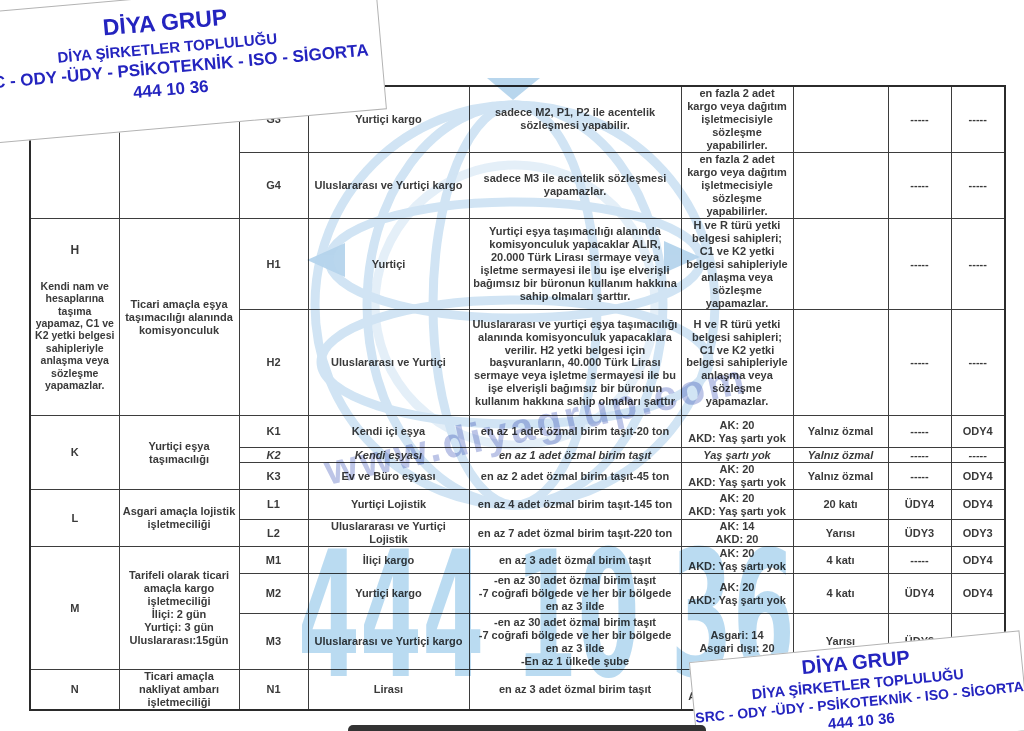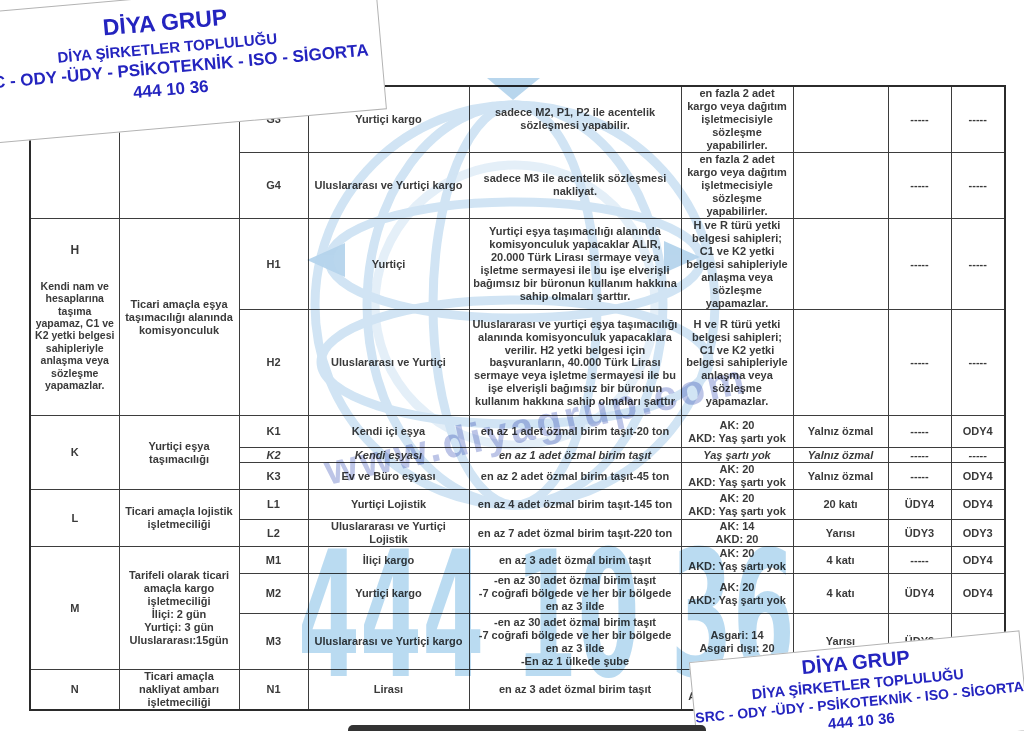--- a/index.html
+++ b/index.html
@@ -78,21 +78,21 @@
         <td class="type">Yurtiçi kargo</td>
         <td class="req">sadece M2, P1, P2 ile acentelik sözleşmesi yapabilir.</td>
         <td class="note">en fazla 2 adet kargo veya dağıtım işletmecisiyle sözleşme yapabilirler.</td>
         <td class="ozmal"></td>
         <td class="udy">-----</td>
         <td class="ody">-----</td>
       </tr>
       <tr class="rB">
         <td class="code">G4</td>
         <td class="type">Uluslararası ve Yurtiçi kargo</td>
-        <td class="req">sadece M3 ile acentelik sözleşmesi nakliyat.</td>
+        <td class="req">sadece M3 ile acentelik sözleşmesi yapamazlar.</td>
         <td class="note">en fazla 2 adet kargo veya dağıtım işletmecisiyle sözleşme yapabilirler.</td>
         <td class="ozmal"></td>
         <td class="udy">-----</td>
         <td class="ody">-----</td>
       </tr>
       <tr class="rC">
         <td class="letter" rowspan="2">
           <div class="secletter">H</div>
           <div class="secnote">Kendi nam ve hesaplarına taşıma yapamaz, C1 ve K2 yetki belgesi sahipleriyle anlaşma veya sözleşme yapamazlar.</div>
         </td>
@@ -140,21 +140,21 @@
         <td class="type">Ev ve Büro eşyası</td>
         <td class="req">en az 2 adet özmal birim taşıt-45 ton</td>
         <td class="note">AK: 20
 AKD: Yaş şartı yok</td>
         <td class="ozmal">Yalnız özmal</td>
         <td class="udy">-----</td>
         <td class="ody">ODY4</td>
       </tr>
       <tr class="rH">
         <td class="letter" rowspan="2">L</td>
-        <td class="cat" rowspan="2">Ticari amaçla lojistik işletmeciliği</td>
+        <td class="cat" rowspan="2">Asgari amaçla lojistik işletmeciliği</td>
         <td class="code">L1</td>
         <td class="type">Yurtiçi Lojistik</td>
         <td class="req">en az 4 adet özmal birim taşıt-145 ton</td>
         <td class="note">AK: 20
 AKD: Yaş şartı yok</td>
         <td class="ozmal">20 katı</td>
         <td class="udy">ÜDY4</td>
         <td class="ody">ODY4</td>
       </tr>
       <tr class="rI">

